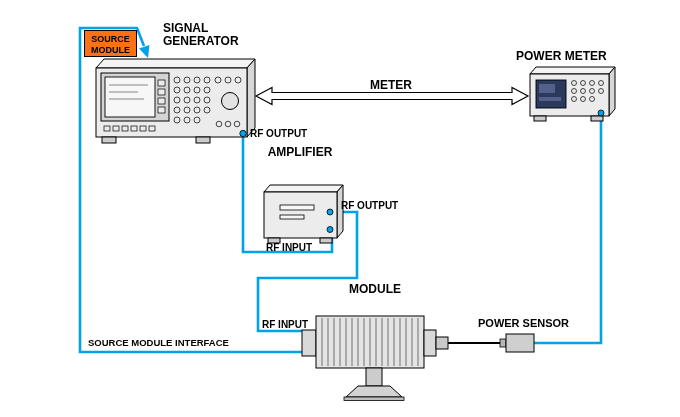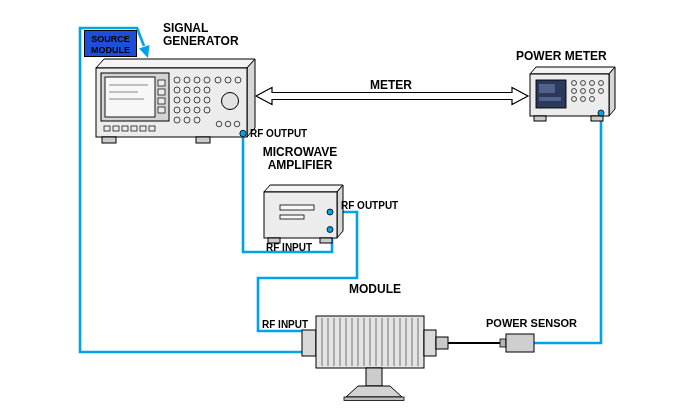--- a/index.html
+++ b/index.html
@@ -8,21 +8,21 @@
     font-family:"Liberation Sans",sans-serif;color:#000;
   }
   .stage svg{position:absolute;left:0;top:0;}
   .lbl{position:absolute;white-space:nowrap;line-height:13px;}
   .title{font-size:12px;font-weight:bold;line-height:13px;}
   .port{font-size:10px;font-weight:bold;}
   .small{font-size:9.5px;font-weight:bold;}
   .center{text-align:center;}
   .tagbox{
     position:absolute;left:84px;top:30px;width:53px;height:27px;
-    border:1px solid #000;background:#1d4ed8;font-size:9px;font-weight:bold;
+    border:1px solid #000;background:#f97316;font-size:9px;font-weight:bold;
     line-height:11px;text-align:center;padding-top:3px;box-sizing:border-box;
   }
   
   .cable{stroke:var(--cable,#00A2E8);stroke-width:2.6;fill:none;}
   .cable-fill{fill:var(--cable,#00A2E8);stroke:none;}
   .port-dot{fill:var(--cable,#00A2E8);stroke:#000;stroke-width:0.8;}
   .face{fill:#ececec;stroke:#000;stroke-width:1;}
   .topface{fill:#f4f4f4;stroke:#000;stroke-width:1;}
   .sideface{fill:#d7d7d7;stroke:#000;stroke-width:1;}
   .foot{fill:#cccccc;stroke:#000;stroke-width:1;}
@@ -182,30 +182,30 @@
     <div>GENERATOR</div>
   </div>
 
   <div class="lbl title" style="left:516px;top:50px;">POWER METER</div>
 
   <div class="lbl title center" style="left:361px;top:79px;width:60px;">METER</div>
 
   <div class="lbl port" style="left:250px;top:127px;">RF OUTPUT</div>
 
   <div class="lbl title center" style="left:245px;top:146px;width:110px;">
-    <div>MICROWAVE</div>
     <div>AMPLIFIER</div>
   </div>
 
   <div class="lbl port" style="left:341px;top:199px;">RF OUTPUT</div>
 
   <div class="lbl port" style="left:266px;top:241px;">RF INPUT</div>
 
   <div class="lbl title center" style="left:305px;top:283px;width:140px;">
     <div>MODULE</div>
   </div>
 
   <div class="lbl port" style="left:262px;top:318px;">RF INPUT</div>
 
-  <div class="lbl" style="left:478px;top:317px;font-size:11px;font-weight:bold;margin-left:8px;">POWER SENSOR</div>
-
+  <div class="lbl" style="left:478px;top:317px;font-size:11px;font-weight:bold;">POWER SENSOR</div>
+
+  <div class="lbl small" style="left:88px;top:336px;">SOURCE MODULE INTERFACE</div>
 
 </div>
 
 </body></html>

